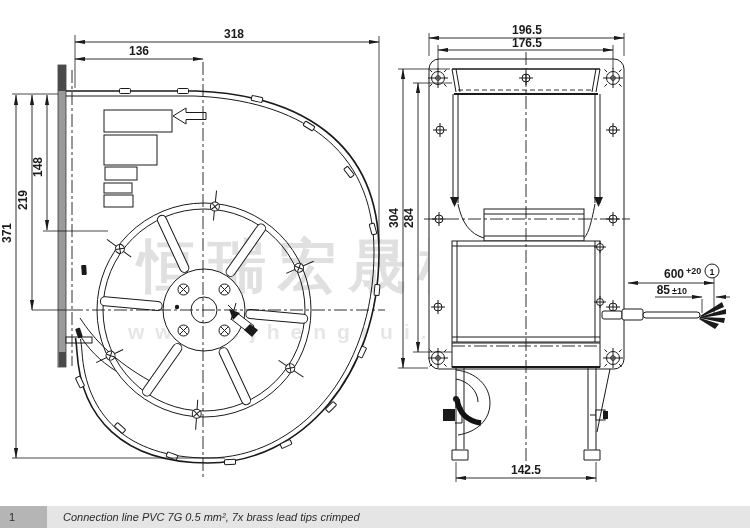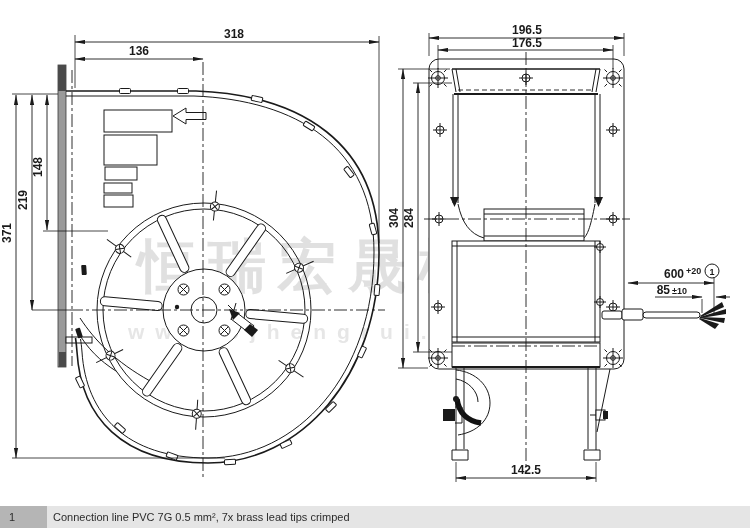--- a/index.html
+++ b/index.html
@@ -19,21 +19,21 @@
   .gray{fill:#9a9a9a;stroke:#3a3a3a;stroke-width:.8;}
   .dgray{fill:#4a4a4a;stroke:none;}
   .cl{stroke:#1a1a1a;stroke-width:.9;fill:none;stroke-dasharray:13 3 3 3;}
   .hid{stroke:#1a1a1a;stroke-width:.9;fill:none;stroke-dasharray:5 3;}
   .dim{stroke:#1a1a1a;stroke-width:.9;fill:none;}
   .ext{stroke:#1a1a1a;stroke-width:.8;fill:none;}
   .footer{position:absolute;left:0;top:506px;width:750px;height:22px;background:#e5e5e5;
           display:flex;align-items:center;font-size:11px;color:#2c2c2c;}
   .footer .cell{width:47px;height:100%;background:#b5b5b5;display:flex;align-items:center;
                 padding-left:9px;box-sizing:border-box;flex:none;}
-  .footer .note{margin-left:6px;}
+  .footer .note{margin-left:16px;font-style:italic;}
 </style>
 </head>
 <body>
 
 <div class="stage">
 
   <div class="wm wm-cn">恒瑞宏晟机电</div>
   <div class="wm wm-url">www.bjhengrui.cn</div>
 
   <svg width="750" height="528" viewBox="0 0 750 528">

